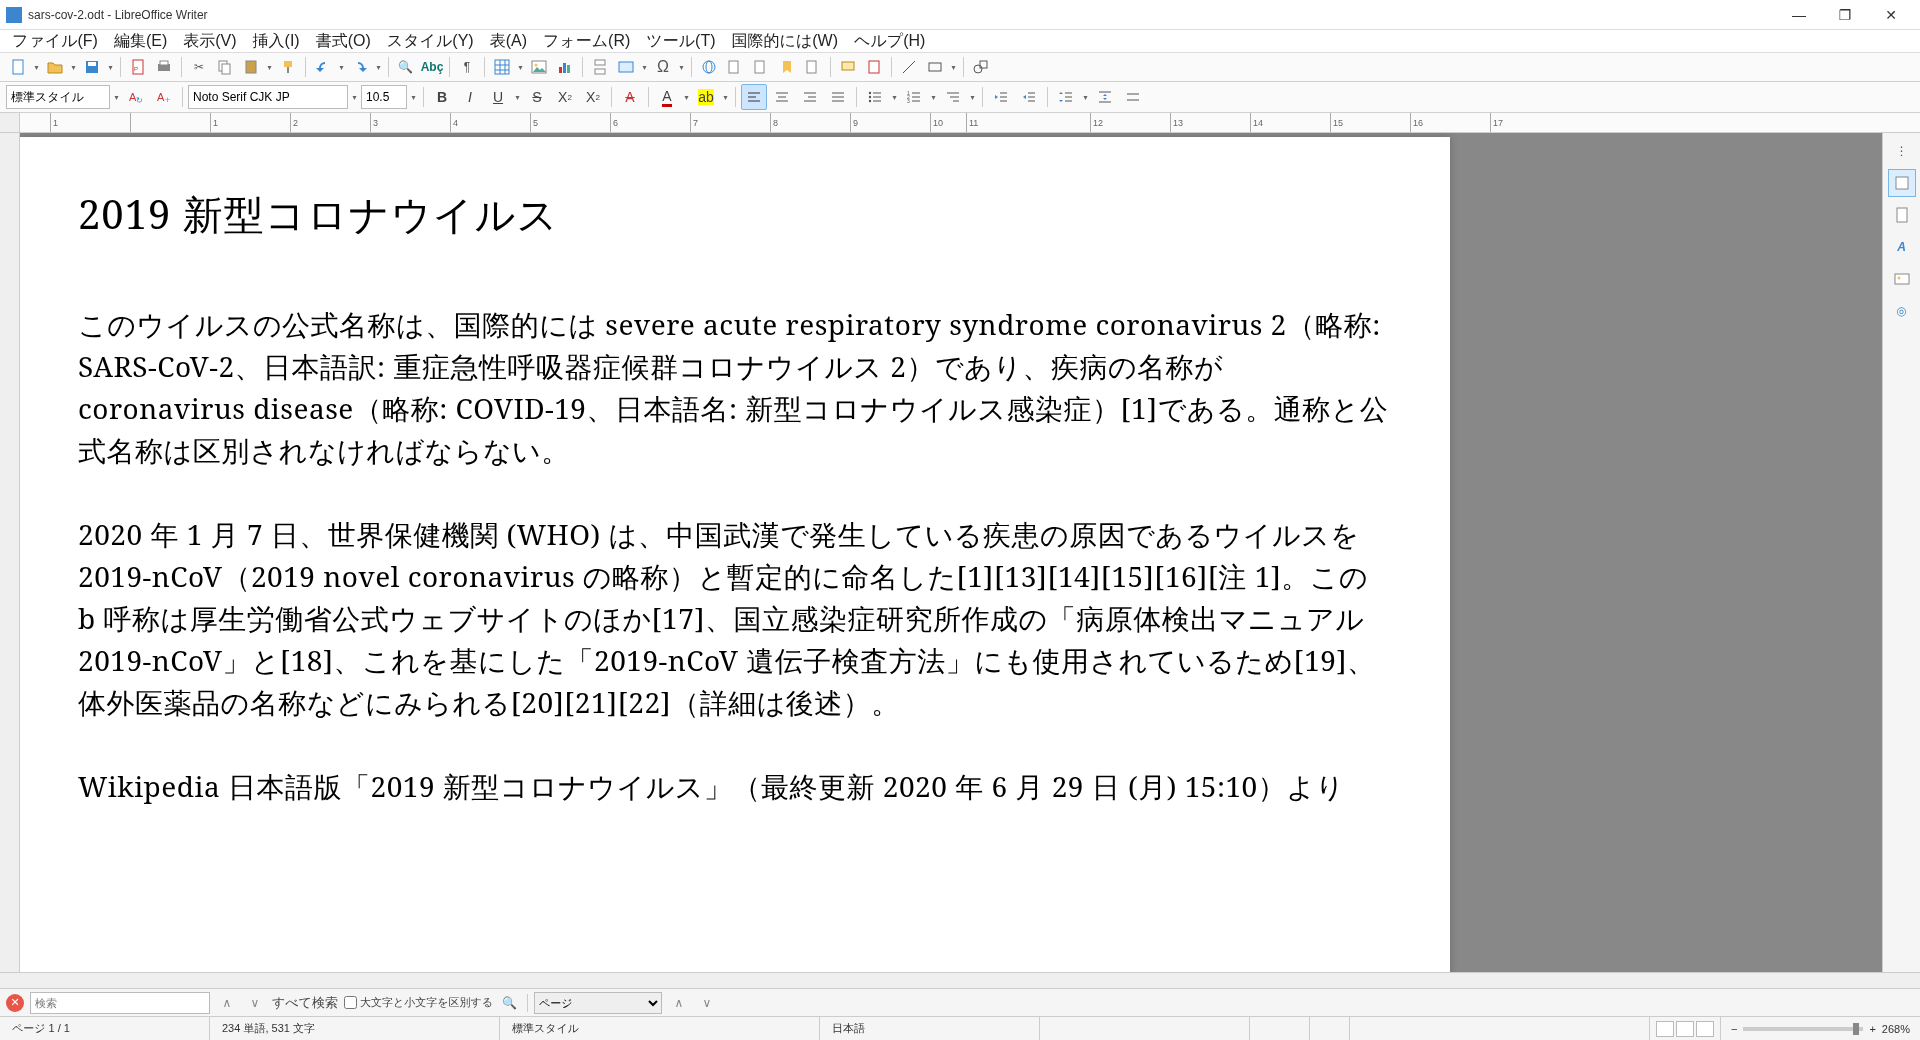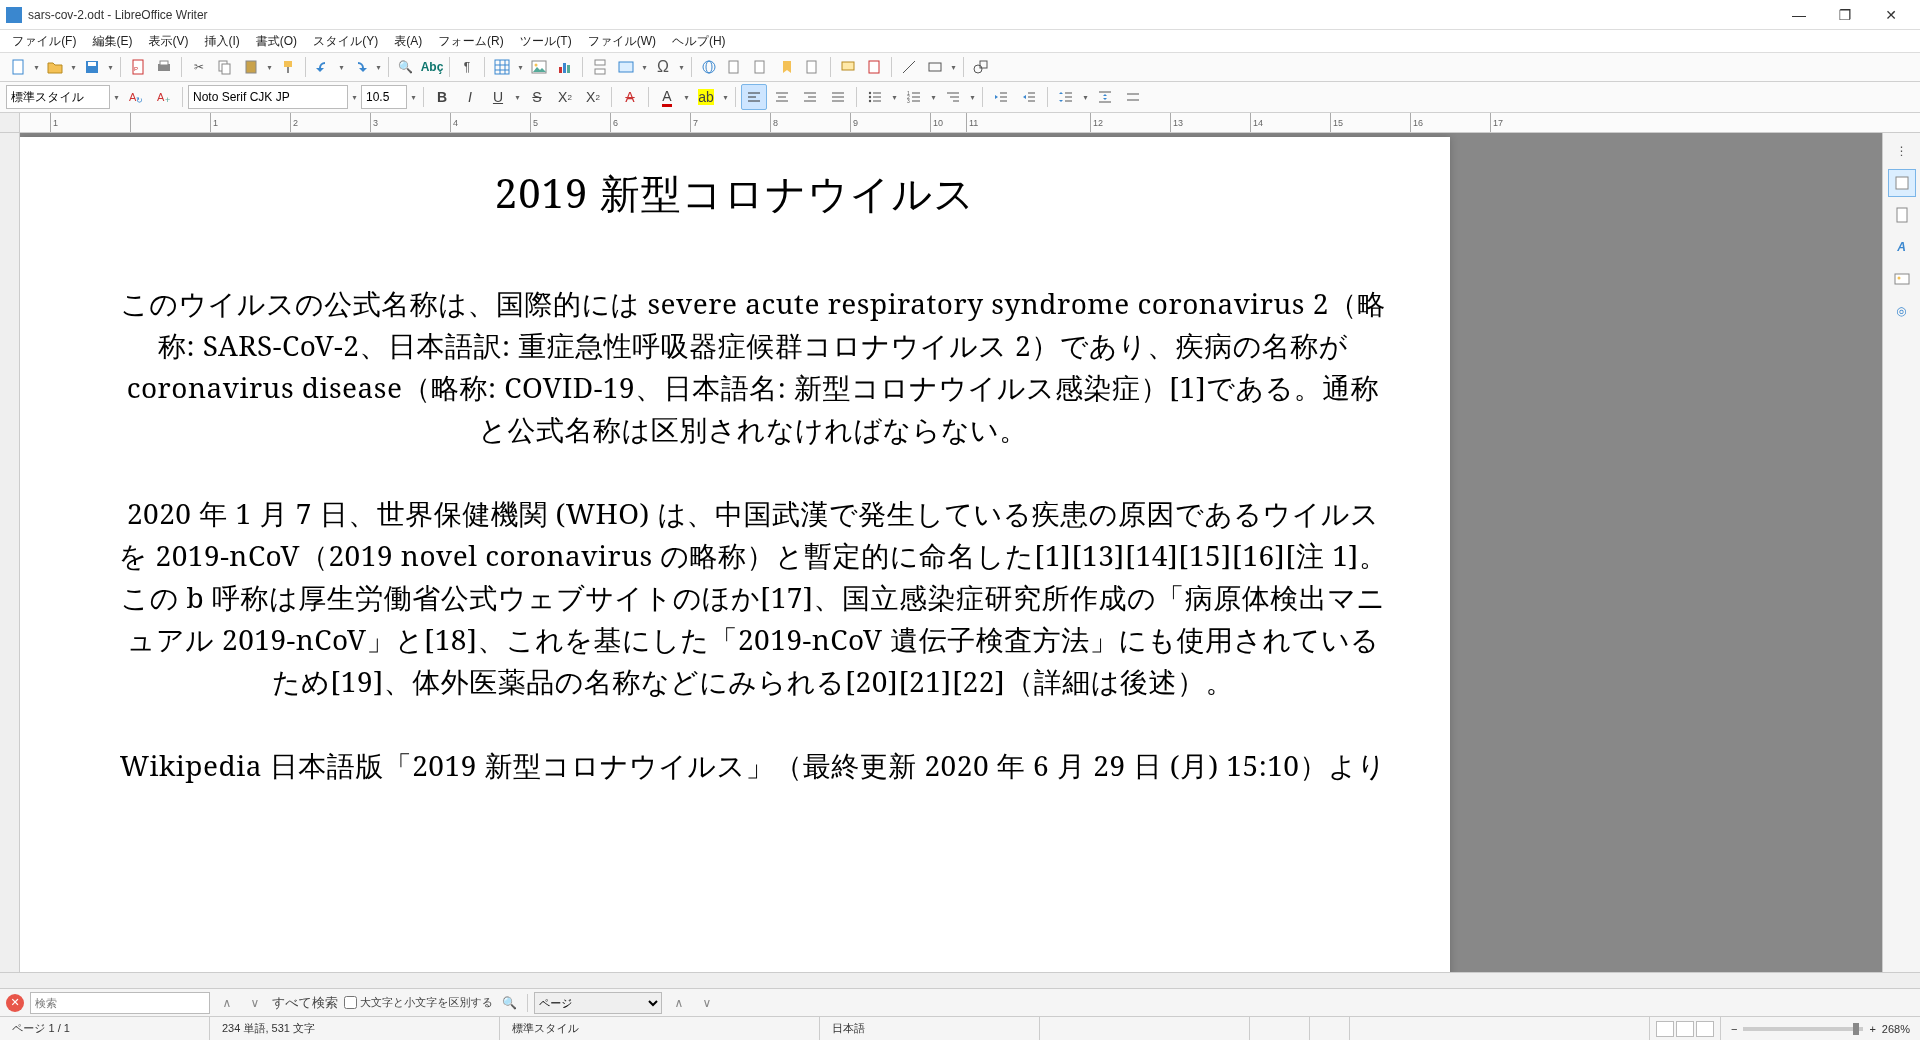--- a/index.html
+++ b/index.html
@@ -5,21 +5,21 @@
 * { margin: 0; padding: 0; box-sizing: border-box; font-family: "Segoe UI", sans-serif; }
 body { width: 1920px; height: 1040px; background: #f0f0f0; display: flex; flex-direction: column; overflow: hidden; font-size: 12px; }
 
 .title-bar { height: 30px; background: #fff; display: flex; align-items: center; padding: 0 6px; border-bottom: 1px solid #ddd; }
 .title-bar .doc-icon { width: 16px; height: 16px; background: #3a87cf; margin-right: 6px; }
 .title-bar .title { flex: 0 0 auto; font-size: 12px; color: #333; }
 .title-bar .spacer { flex: 1; }
 .title-bar .wbtn { width: 46px; height: 30px; display: flex; align-items: center; justify-content: center; color: #333; font-size: 14px; }
 
 .menu-bar { height: 23px; background: #fff; display: flex; align-items: center; padding: 0 4px; border-bottom: 1px solid #ddd; }
-.menu-bar .mi { padding: 2px 8px; font-size: 12px; color: #222; }
+.menu-bar .mi { padding: 2px 8px; font-size: 16px; color: #222; }
 
 .toolbar { background: #fafafa; display: flex; align-items: center; padding: 2px 6px; border-bottom: 1px solid #d0d0d0; gap: 2px; }
 .toolbar .tb { width: 24px; height: 24px; display: flex; align-items: center; justify-content: center; color: #555; border-radius: 2px; }
 .toolbar .tb svg { width: 16px; height: 16px; }
 .toolbar .sep { width: 1px; height: 20px; background: #ccc; margin: 0 3px; }
 
 .format-bar { background: #fafafa; display: flex; align-items: center; padding: 2px 6px; border-bottom: 1px solid #d0d0d0; gap: 2px; }
 .format-bar select, .format-bar input { height: 24px; font-size: 12px; border: 1px solid #bbb; background: #fff; padding: 0 4px; }
 .format-bar .cb { width: 104px; }
 .format-bar .font-cb { width: 160px; }
@@ -29,23 +29,23 @@
 .format-bar .sep { width: 1px; height: 20px; background: #ccc; margin: 0 3px; }
 
 .ruler-area { height: 20px; background: #efefef; border-bottom: 1px solid #ccc; position: relative; display: flex; }
 .ruler-corner { width: 20px; border-right: 1px solid #ccc; }
 .ruler { flex: 1; position: relative; background: #fbfbfb; overflow: hidden; font-size: 9px; color: #666; }
 .ruler .tick { position: absolute; top: 0; height: 100%; display: flex; align-items: center; border-left: 1px solid #aaa; padding-left: 2px; }
 
 .work-area { flex: 1; display: flex; overflow: hidden; background: #aaa; }
 .vruler { width: 20px; background: #efefef; border-right: 1px solid #ccc; }
 .page-scroller { flex: 1; overflow: auto; background: #888; position: relative; }
-.page { background: #fff; width: 1430px; margin: 4px 0 4px 0; padding: 28px 58px; box-shadow: 0 0 8px rgba(0,0,0,.2); min-height: 900px; text-align: center; }
+.page { background: #fff; width: 1430px; margin: 4px 0 4px 0; padding: 49px 58px; box-shadow: 0 0 8px rgba(0,0,0,.2); min-height: 900px; }
 .page h1 { font-size: 40px; font-weight: normal; font-family: "Noto Serif", serif; margin-bottom: 60px; letter-spacing: 1px; }
-.page p { font-size: 28px; line-height: 1.5; font-family: "Noto Serif", serif; margin-bottom: 42px; letter-spacing: .5px; margin-left: 36px; }
+.page p { font-size: 28px; line-height: 1.5; font-family: "Noto Serif", serif; margin-bottom: 42px; letter-spacing: .5px; }
 
 .sidebar { width: 38px; background: #f5f5f5; border-left: 1px solid #ccc; display: flex; flex-direction: column; align-items: center; padding-top: 4px; gap: 4px; }
 .sidebar .sb { width: 28px; height: 28px; display: flex; align-items: center; justify-content: center; border: 1px solid transparent; color: #555; }
 .sidebar .sb.sel { background: #dbeeff; border: 1px solid #7ab5e8; }
 
 .hscroll { height: 16px; background: #efefef; border-top: 1px solid #ccc; }
 
 .find-bar { height: 28px; background: #f5f5f5; border-top: 1px solid #ccc; display: flex; align-items: center; padding: 0 6px; gap: 6px; }
 .find-bar .close { width: 18px; height: 18px; border-radius: 9px; background: #e8564a; color: #fff; display: flex; align-items: center; justify-content: center; font-size: 11px; }
 .find-bar input[type=text] { height: 22px; width: 180px; border: 1px solid #bbb; padding: 0 4px; font-size: 11px; }
@@ -79,21 +79,21 @@
 <div class="menu-bar">
   <div class="mi">ファイル(F)</div>
   <div class="mi">編集(E)</div>
   <div class="mi">表示(V)</div>
   <div class="mi">挿入(I)</div>
   <div class="mi">書式(O)</div>
   <div class="mi">スタイル(Y)</div>
   <div class="mi">表(A)</div>
   <div class="mi">フォーム(R)</div>
   <div class="mi">ツール(T)</div>
-  <div class="mi">ファイル(W)</div>
+  <div class="mi">国際的には(W)</div>
   <div class="mi">ヘルプ(H)</div>
 </div>
 
 <div class="toolbar">
   <div class="tb">
       <svg viewBox="0 0 16 16">
         <rect x="3" y="1" width="10" height="14" fill="#fff" stroke="#3a87cf"></rect>
       </svg>
     </div>
     <span class="drop">▾</span>

